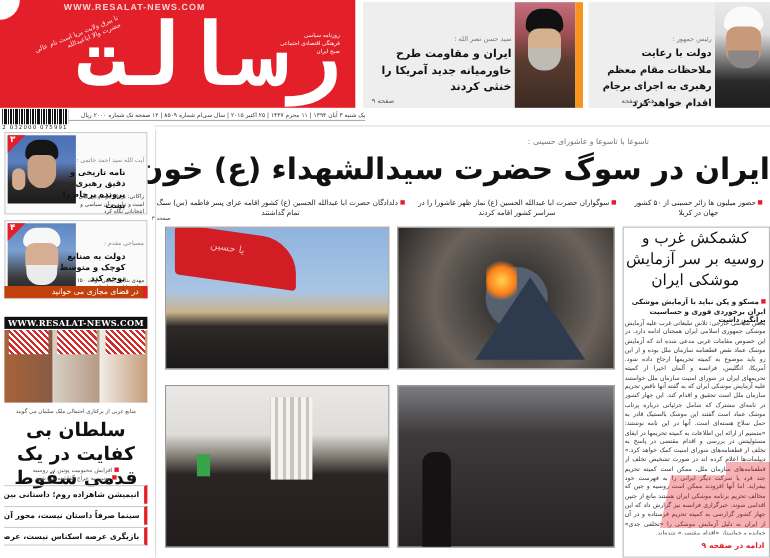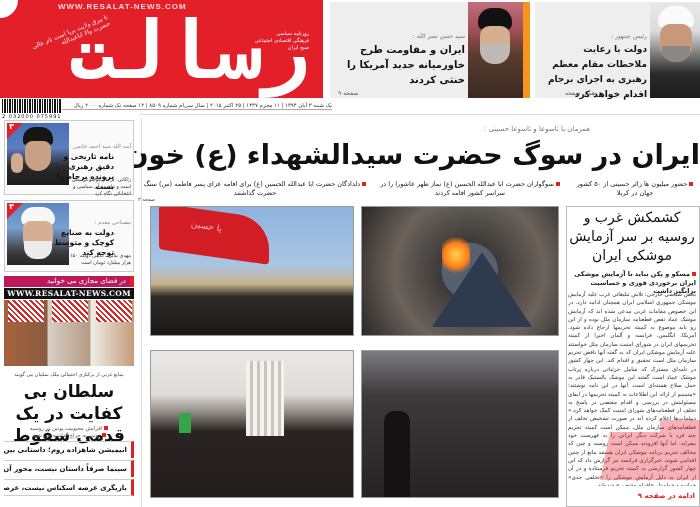--- a/index.html
+++ b/index.html
@@ -63,21 +63,21 @@
 
   
   .left-card { left: 4px; width: 130px; border: 1px solid #ccc; background: #fafafa; }
   .left-card .lc-photo { position: absolute; left: 2px; top: 2px; width: 62px; height: 62px; }
   .left-card .lc-num { position: absolute; left: 2px; top: 2px; width: 0; height: 0; border-top: 16px solid #e3202a; border-right: 16px solid transparent; }
   .left-card .lc-numtxt { position: absolute; left: 4px; top: 1px; font-size: 8px; font-weight: bold; color: #fff; }
   .left-card .lc-kicker { position: absolute; right: 2px; font-size: 5.5px; color: #888; direction: rtl; text-align: right; width: 64px; }
   .left-card .lc-head { position: absolute; right: 19px; font-size: 7.5px; font-weight: bold; color: #111; line-height: 10px; direction: rtl; width: 64px; }
   .left-card .lc-note { position: absolute; right: 2px; font-size: 5px; color: #333; line-height: 7px; direction: rtl; text-align: right; width: 64px; }
 
-  #promo-bar { left: 4px; top: 276px; width: 130px; height: 11px; background: #be185d; direction: rtl; text-align: right; font-size: 7px; color: #fff; line-height: 11px; padding-right: 4px; border-right: 4px solid #e3202a; }
+  #promo-bar { left: 4px; top: 260px; width: 130px; height: 11px; background: #c2410c; direction: rtl; text-align: right; font-size: 7px; color: #fff; line-height: 11px; padding-right: 4px; border-right: 4px solid #e3202a; }
   #promo-url { left: 4px; top: 288px; width: 130px; height: 11px; background: #111; color: #fff; font-size: 7.5px; font-weight: bold; text-align: center; line-height: 11px; font-family: "DejaVu Serif", serif; letter-spacing: 0.3px; }
   #saudi-photo { left: 4px; top: 300px; width: 130px; height: 66px; background: linear-gradient(90deg,#a6633b 0%,#8a5b42 33%,#d7cfc6 34%,#b69b85 66%,#f0ece7 67%,#c49c7a 100%); }
   #saudi-photo .kef { position: absolute; top: 0; height: 22px; background: repeating-linear-gradient(45deg,#fff 0 2px,#d52a2a 2px 4px); }
   #saudi-kicker { left: 4px; top: 371px; width: 130px; font-size: 5px; color: #444; text-align: center; direction: rtl; }
   #saudi-head { left: 4px; top: 380px; width: 130px; font-size: 17px; font-weight: bold; color: #111; line-height: 22px; text-align: center; direction: rtl; }
   #saudi-bullets { left: 4px; top: 425px; width: 130px; font-size: 5.3px; color: #555; line-height: 7px; text-align: center; direction: rtl; }
   .strap { left: 4px; width: 130px; height: 17px; border-top: 1px solid #ccc; font-size: 7px; font-weight: bold; color: #111; line-height: 17px; direction: rtl; text-align: right; padding-right: 4px; border-right: 3px solid #e3202a; white-space: nowrap; overflow: hidden; }
   #vsep { left: 141px; top: 118px; width: 1px; height: 389px; background: #ddd; }
 </style>
 </head>
@@ -118,31 +118,31 @@
   <div class="t-head" style="right:62px;width:100px;font-size:9px;">دولت با رعایت ملاحظات مقام معظم رهبری به اجرای برجام اقدام خواهد کرد</div>
   <div class="t-page" style="left:30px;">همین صفحه</div>
 </div>
 
 <div id="barcode" class="abs"></div>
 <div id="barcode-num" class="abs">2 032000 075991</div>
 <div id="date-strip" class="abs">یک شنبه ۳ آبان ۱۳۹۴ | ۱۱ محرم ۱۴۳۷ | ۲۵ اکتبر ۲۰۱۵ | سال سی‌ام شماره ۸۵۰۹ | ۱۲ صفحه تک شماره ۲۰۰۰ ریال</div>
 <div id="hr-top" class="abs"></div>
 <div id="vsep" class="abs"></div>
 
-<div id="kicker-main" class="abs rtl">همزمان با تاسوعا و تاسوعا حسینی :</div>
+<div id="kicker-main" class="abs rtl">تاسوعا با تاسوعا و عاشورای حسینی :</div>
 <div id="headline-main" class="abs rtl">ایران در سوگ حضرت سیدالشهداء (ع) خون گریست</div>
 
 <div id="sub-1" class="abs sub-line">
   <span class="bullet"></span><span>حضور میلیون ها زائر حسینی از ۵۰ کشور جهان در کربلا</span>
 </div>
 <div id="sub-2" class="abs sub-line">
   <span class="bullet"></span><span>سوگواران حضرت ابا عبدالله الحسین (ع) نماز ظهر عاشورا را در سراسر کشور اقامه کردند</span>
 </div>
 <div id="sub-3" class="abs sub-line">
-  <span class="bullet"></span><span>دلدادگان حضرت ابا عبدالله الحسین (ع) برای اقامه عزای پسر فاطمه (س) سنگ حضرت گذاشتند</span>
+  <span class="bullet"></span><span>دلدادگان حضرت ابا عبدالله الحسین (ع) کشور اقامه عزای پسر فاطمه (س) سنگ تمام گذاشتند</span>
 </div>
 <div id="sub-3-page" class="abs">صفحه ۳</div>
 
 <div id="photo-flag" class="abs photo">
   <div class="flag"></div>
   <div class="flag-text">یا حسین</div>
 </div>
 <div id="photo-fire" class="abs photo">
   <div class="tent"></div>
   <div class="fire"></div>

